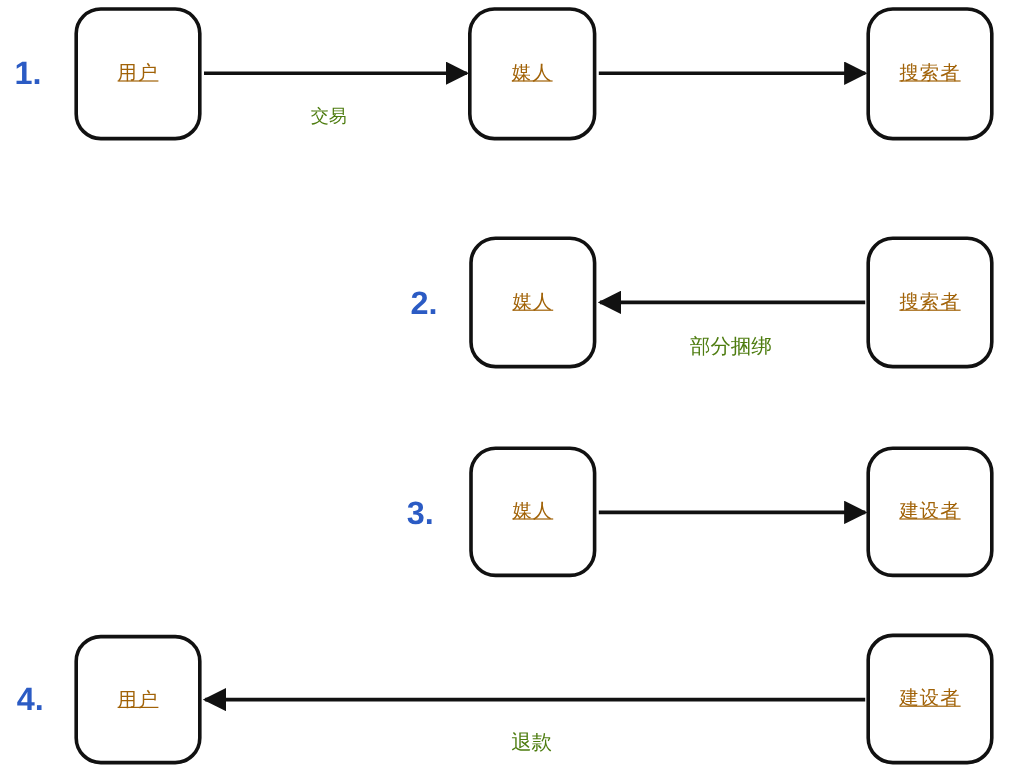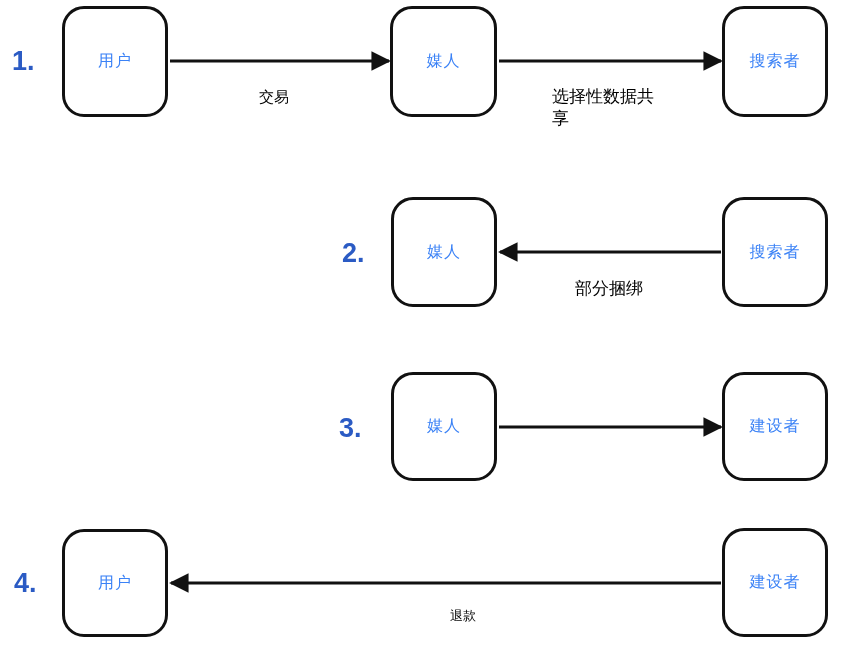--- a/index.html
+++ b/index.html
@@ -15,31 +15,32 @@
     background:var(--bg);
     overflow:hidden;
   }
   .node{
     position:absolute;
     box-sizing:border-box;
     background:#ffffff;
     border:3px solid var(--line);
     border-radius:22px;
     display:flex;align-items:center;justify-content:center;
-    font-size:16px;font-weight:500;color:#3b82f6;
+    font-size:16px;font-weight:500;color:#a16207;
     letter-spacing:1px;
+    text-decoration:underline;
   }
   .step-number{
     position:absolute;
     font-size:27px;font-weight:700;color:var(--num);
     line-height:32px;
   }
   .edge-label{
     position:absolute;
-    color:#000000;
+    color:#4d7c0f;
     white-space:pre-line;
   }
   .connector-layer{position:absolute;left:0;top:0;}
 
   
   .n-r1-user{left:62px;top:6px;width:106px;height:111px;}
   .n-r1-matchmaker{left:390px;top:6px;width:107px;height:111px;}
   .n-r1-searcher{left:722px;top:6px;width:106px;height:111px;}
   .num-1{left:12px;top:45px;}
   .lbl-transaction{left:259px;top:88px;font-size:15px;}
@@ -55,21 +56,21 @@
   .n-r3-matchmaker{left:391px;top:372px;width:106px;height:109px;}
   .n-r3-builder{left:722px;top:372px;width:106px;height:109px;}
   .num-3{left:339px;top:412px;}
   .lbl-validity{left:572px;top:436px;font-size:20px;line-height:25px;}
   .lbl-validity::first-line{}
 
   
   .n-r4-user{left:62px;top:529px;width:106px;height:108px;}
   .n-r4-builder{left:722px;top:528px;width:106px;height:109px;}
   .num-4{left:14px;top:567px;}
-  .lbl-refund{left:450px;top:607px;font-size:13px;}
+  .lbl-refund{left:426px;top:607px;font-size:17px;}
 </style>
 </head>
 <body>
 
 <div class="canvas">
 
   <svg class="connector-layer" width="842" height="646" viewBox="0 0 842 646">
     <defs>
       <marker id="arrowhead" viewBox="0 0 10 10" refX="9" refY="5" markerWidth="6.5" markerHeight="6.5" orient="auto-start-reverse">
         <path d="M0,0 L10,5 L0,10 z" fill="#111111"></path>
@@ -80,22 +81,20 @@
     <line x1="721" y1="252" x2="500" y2="252" stroke="#111111" stroke-width="3" marker-end="url(#arrowhead)"></line>
     <line x1="499" y1="427" x2="721" y2="427" stroke="#111111" stroke-width="3" marker-end="url(#arrowhead)"></line>
     <line x1="721" y1="583" x2="171" y2="583" stroke="#111111" stroke-width="3" marker-end="url(#arrowhead)"></line>
   </svg>
 
   <div class="step-number num-1">1.</div>
   <div class="node n-r1-user">用户</div>
   <div class="node n-r1-matchmaker">媒人</div>
   <div class="node n-r1-searcher">搜索者</div>
   <div class="edge-label lbl-transaction">交易</div>
-  <div class="edge-label lbl-selective">选择性数据共
-享</div>
 
   <div class="step-number num-2">2.</div>
   <div class="node n-r2-matchmaker">媒人</div>
   <div class="node n-r2-searcher">搜索者</div>
   <div class="edge-label lbl-partial">部分捆绑</div>
 
   <div class="step-number num-3">3.</div>
   <div class="node n-r3-matchmaker">媒人</div>
   <div class="node n-r3-builder">建设者</div>
 

